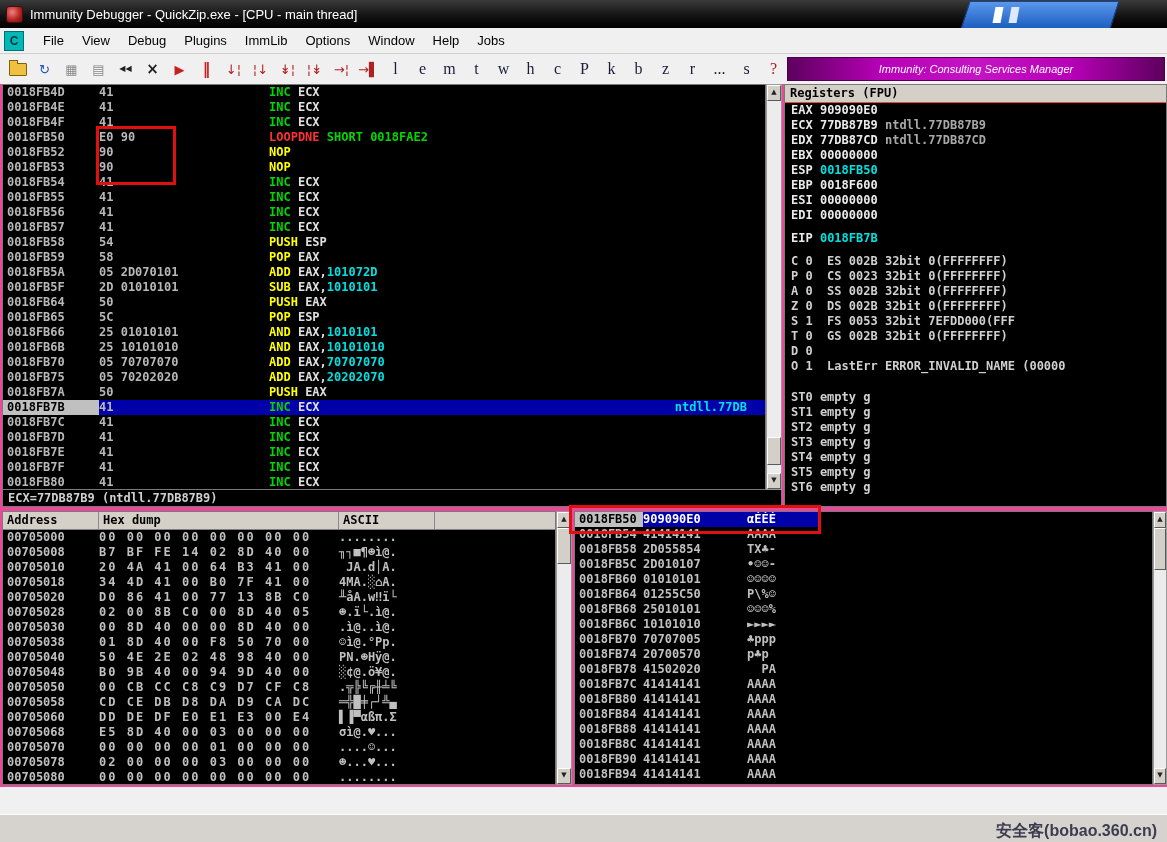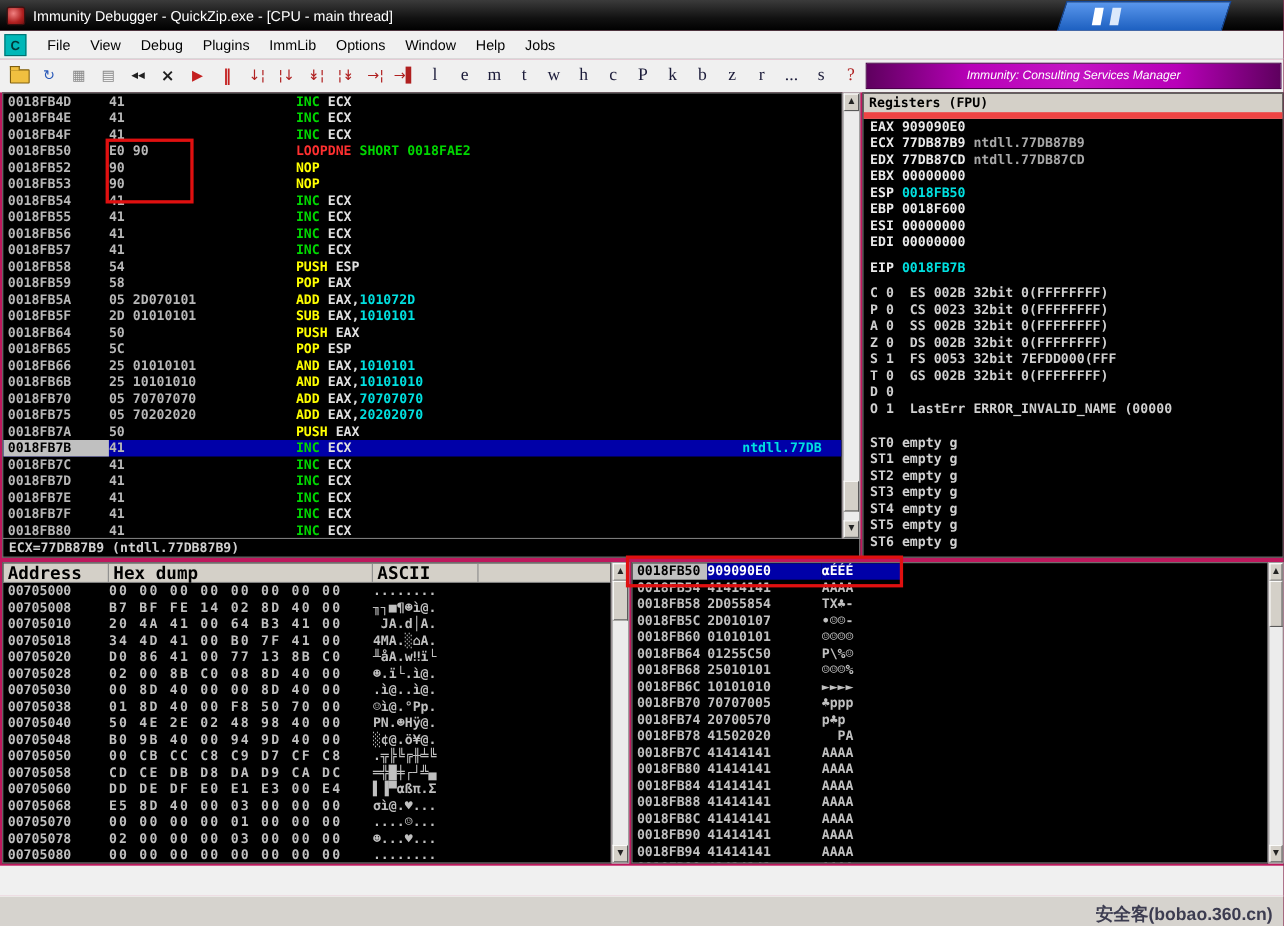--- a/index.html
+++ b/index.html
@@ -1,16 +1,16 @@
 <!DOCTYPE html>
 <html><head>
 <meta charset="utf-8">
 <style>
   html,body{margin:0;padding:0;background:#555;}
-  #screen{position:relative;width:1167px;height:842px;background:#be185d;overflow:hidden;
+  #screen{position:relative;width:1167px;height:842px;background:#ec4899;overflow:hidden;
           font-family:"DejaVu Sans Mono",monospace;}
   
   #titlebar{position:absolute;left:0;top:0;width:1167px;height:28px;
     background:linear-gradient(#3b3b3b,#111 60%,#000);display:flex;align-items:center;
     padding-left:6px;box-sizing:border-box;color:#fff;
     font-family:"Liberation Sans",sans-serif;font-size:13px;}
   #app-icon{width:15px;height:15px;margin-right:7px;border-radius:3px;flex:none;
     background:radial-gradient(circle at 35% 35%,#f08080,#b02020 60%,#701010);border:1px solid #401010;}
   #blue-logo{position:absolute;right:52px;top:1px;width:148px;height:26px;
     background:linear-gradient(180deg,#5a97ec,#1c5fc0);transform:skewX(-18deg);
@@ -36,21 +36,21 @@
   .icon-folder{width:16px;height:11px;background:#f0c040;border:1px solid #806010;position:relative;border-radius:1px;display:block;}
   .icon-folder::before{content:"";position:absolute;top:-4px;left:-1px;width:7px;height:3px;background:#f0c040;border:1px solid #806010;border-bottom:none;}
   #banner{margin-left:auto;margin-right:2px;width:402px;height:24px;box-sizing:border-box;
     background:linear-gradient(90deg,#5e005e,#b800b8 25%,#c414c4 50%,#b800b8 75%,#5e005e);
     border:1px solid #4a004a;color:#fff;font-family:"Liberation Sans",sans-serif;
     font-size:11px;font-style:italic;display:flex;align-items:center;justify-content:center;}
   
   .pane{position:absolute;background:#000;overflow:hidden;box-sizing:border-box;
     border:1px solid #7a7a7a;font-weight:bold;}
   .pane-header{height:17px;background:#D4D0C8;color:#000;font-size:12px;line-height:17px;
-    padding-left:5px;border-bottom:6px solid #ef4444;font-weight:bold;}
+    padding-left:5px;border-bottom:1px solid #ef4444;font-weight:bold;}
   
   #disasm{left:2px;top:84px;width:764px;height:406px;}
   .drow{height:15px;line-height:15px;font-size:12px;display:flex;white-space:pre;color:#b8b8b8;}
   .d-addr{width:96px;padding-left:4px;flex:none;box-sizing:border-box;}
   .d-bytes{width:170px;flex:none;}
   .d-instr{flex:1;}
   .d-cmt{color:#00e0e0;padding-right:18px;}
   .drow.sel{background:#0000a8;}
   .drow.sel .d-addr{background:#c0c0c0;color:#000;}
   .c-g{color:#00d800;margin-top:13px;} .c-y{color:#ffff00;} .c-r{color:#ff3030;} .c-c{color:#00e0e0;} .c-w{color:#e0e0e0;}
@@ -62,21 +62,21 @@
   
   #registers{left:784px;top:84px;width:383px;height:423px;}
   .regline{height:15px;line-height:15px;font-size:12px;color:#d0d0d0;padding-left:6px;
     white-space:pre;display:flex;}
   .reggap{height:8px;}
   .rname{color:#eaeaea;}
   .rval{color:#eaeaea;} .rval.cy{color:#00e0e0;}
   .rx{color:#a8a8a8;}
   
   #dump{left:2px;top:511px;width:554px;height:274px;}
-  .dump-header{display:flex;height:17px;background:#D4D0C8;color:#000;font-size:16px;
+  .dump-header{display:flex;height:17px;background:#D4D0C8;color:#000;font-size:12px;
     line-height:17px;border-bottom:1px solid #808080;}
   .dh-cell{padding-left:4px;box-sizing:border-box;border-right:1px solid #8a8a8a;}
   .dh-addr{width:96px;} .dh-hex{width:240px;} .dh-ascii{width:96px;} .dh-fill{flex:1;border-right:none;}
   .dumprow{height:15px;line-height:15px;font-size:12px;display:flex;white-space:pre;color:#c0c0c0;}
   .du-addr{width:96px;padding-left:4px;flex:none;box-sizing:border-box;}
   .du-hex{width:240px;flex:none;letter-spacing:2px;}
   .du-ascii{flex:1;}
   .dumprow.u .du-hex,.dumprow.u .du-ascii{}
   
   #stack{left:574px;top:511px;width:579px;height:274px;}
@@ -282,21 +282,21 @@
       <div class="dh-cell dh-hex">Hex dump</div>
       <div class="dh-cell dh-ascii">ASCII</div>
       <div class="dh-cell dh-fill"></div>
     </div>
     <div id="dump-rows">
         <div class="dumprow"><span class="du-addr">00705000</span><span class="du-hex">00 00 00 00 00 00 00 00</span><span class="du-ascii">........</span></div>
         <div class="dumprow"><span class="du-addr">00705008</span><span class="du-hex">B7 BF FE 14 02 8D 40 00</span><span class="du-ascii">╖┐■¶☻ì@.</span></div>
         <div class="dumprow"><span class="du-addr">00705010</span><span class="du-hex">20 4A 41 00 64 B3 41 00</span><span class="du-ascii"> JA.d│A.</span></div>
         <div class="dumprow"><span class="du-addr">00705018</span><span class="du-hex">34 4D 41 00 B0 7F 41 00</span><span class="du-ascii">4MA.░⌂A.</span></div>
         <div class="dumprow"><span class="du-addr">00705020</span><span class="du-hex">D0 86 41 00 77 13 8B C0</span><span class="du-ascii">╨åA.w‼ï└</span></div>
-        <div class="dumprow"><span class="du-addr">00705028</span><span class="du-hex">02 00 8B C0 08 8D 40 00</span><span class="du-ascii">☻.ï└.ì@.</span></div>
+        <div class="dumprow"><span class="du-addr">00705028</span><span class="du-hex">02 00 8B C0 00 8D 40 05</span><span class="du-ascii">☻.ï└.ì@.</span></div>
         <div class="dumprow"><span class="du-addr">00705030</span><span class="du-hex">00 8D 40 00 00 8D 40 00</span><span class="du-ascii">.ì@..ì@.</span></div>
         <div class="dumprow"><span class="du-addr">00705038</span><span class="du-hex">01 8D 40 00 F8 50 70 00</span><span class="du-ascii">☺ì@.°Pp.</span></div>
         <div class="dumprow"><span class="du-addr">00705040</span><span class="du-hex">50 4E 2E 02 48 98 40 00</span><span class="du-ascii">PN.☻Hÿ@.</span></div>
         <div class="dumprow u"><span class="du-addr">00705048</span><span class="du-hex">B0 9B 40 00 94 9D 40 00</span><span class="du-ascii">░¢@.ö¥@.</span></div>
         <div class="dumprow"><span class="du-addr">00705050</span><span class="du-hex">00 CB CC C8 C9 D7 CF C8</span><span class="du-ascii">.╦╠╚╔╫╧╚</span></div>
         <div class="dumprow"><span class="du-addr">00705058</span><span class="du-hex">CD CE DB D8 DA D9 CA DC</span><span class="du-ascii">═╬█╪┌┘╩▄</span></div>
         <div class="dumprow"><span class="du-addr">00705060</span><span class="du-hex">DD DE DF E0 E1 E3 00 E4</span><span class="du-ascii">▌▐▀αßπ.Σ</span></div>
         <div class="dumprow"><span class="du-addr">00705068</span><span class="du-hex">E5 8D 40 00 03 00 00 00</span><span class="du-ascii">σì@.♥...</span></div>
         <div class="dumprow"><span class="du-addr">00705070</span><span class="du-hex">00 00 00 00 01 00 00 00</span><span class="du-ascii">....☺...</span></div>
         <div class="dumprow"><span class="du-addr">00705078</span><span class="du-hex">02 00 00 00 03 00 00 00</span><span class="du-ascii">☻...♥...</span></div>

